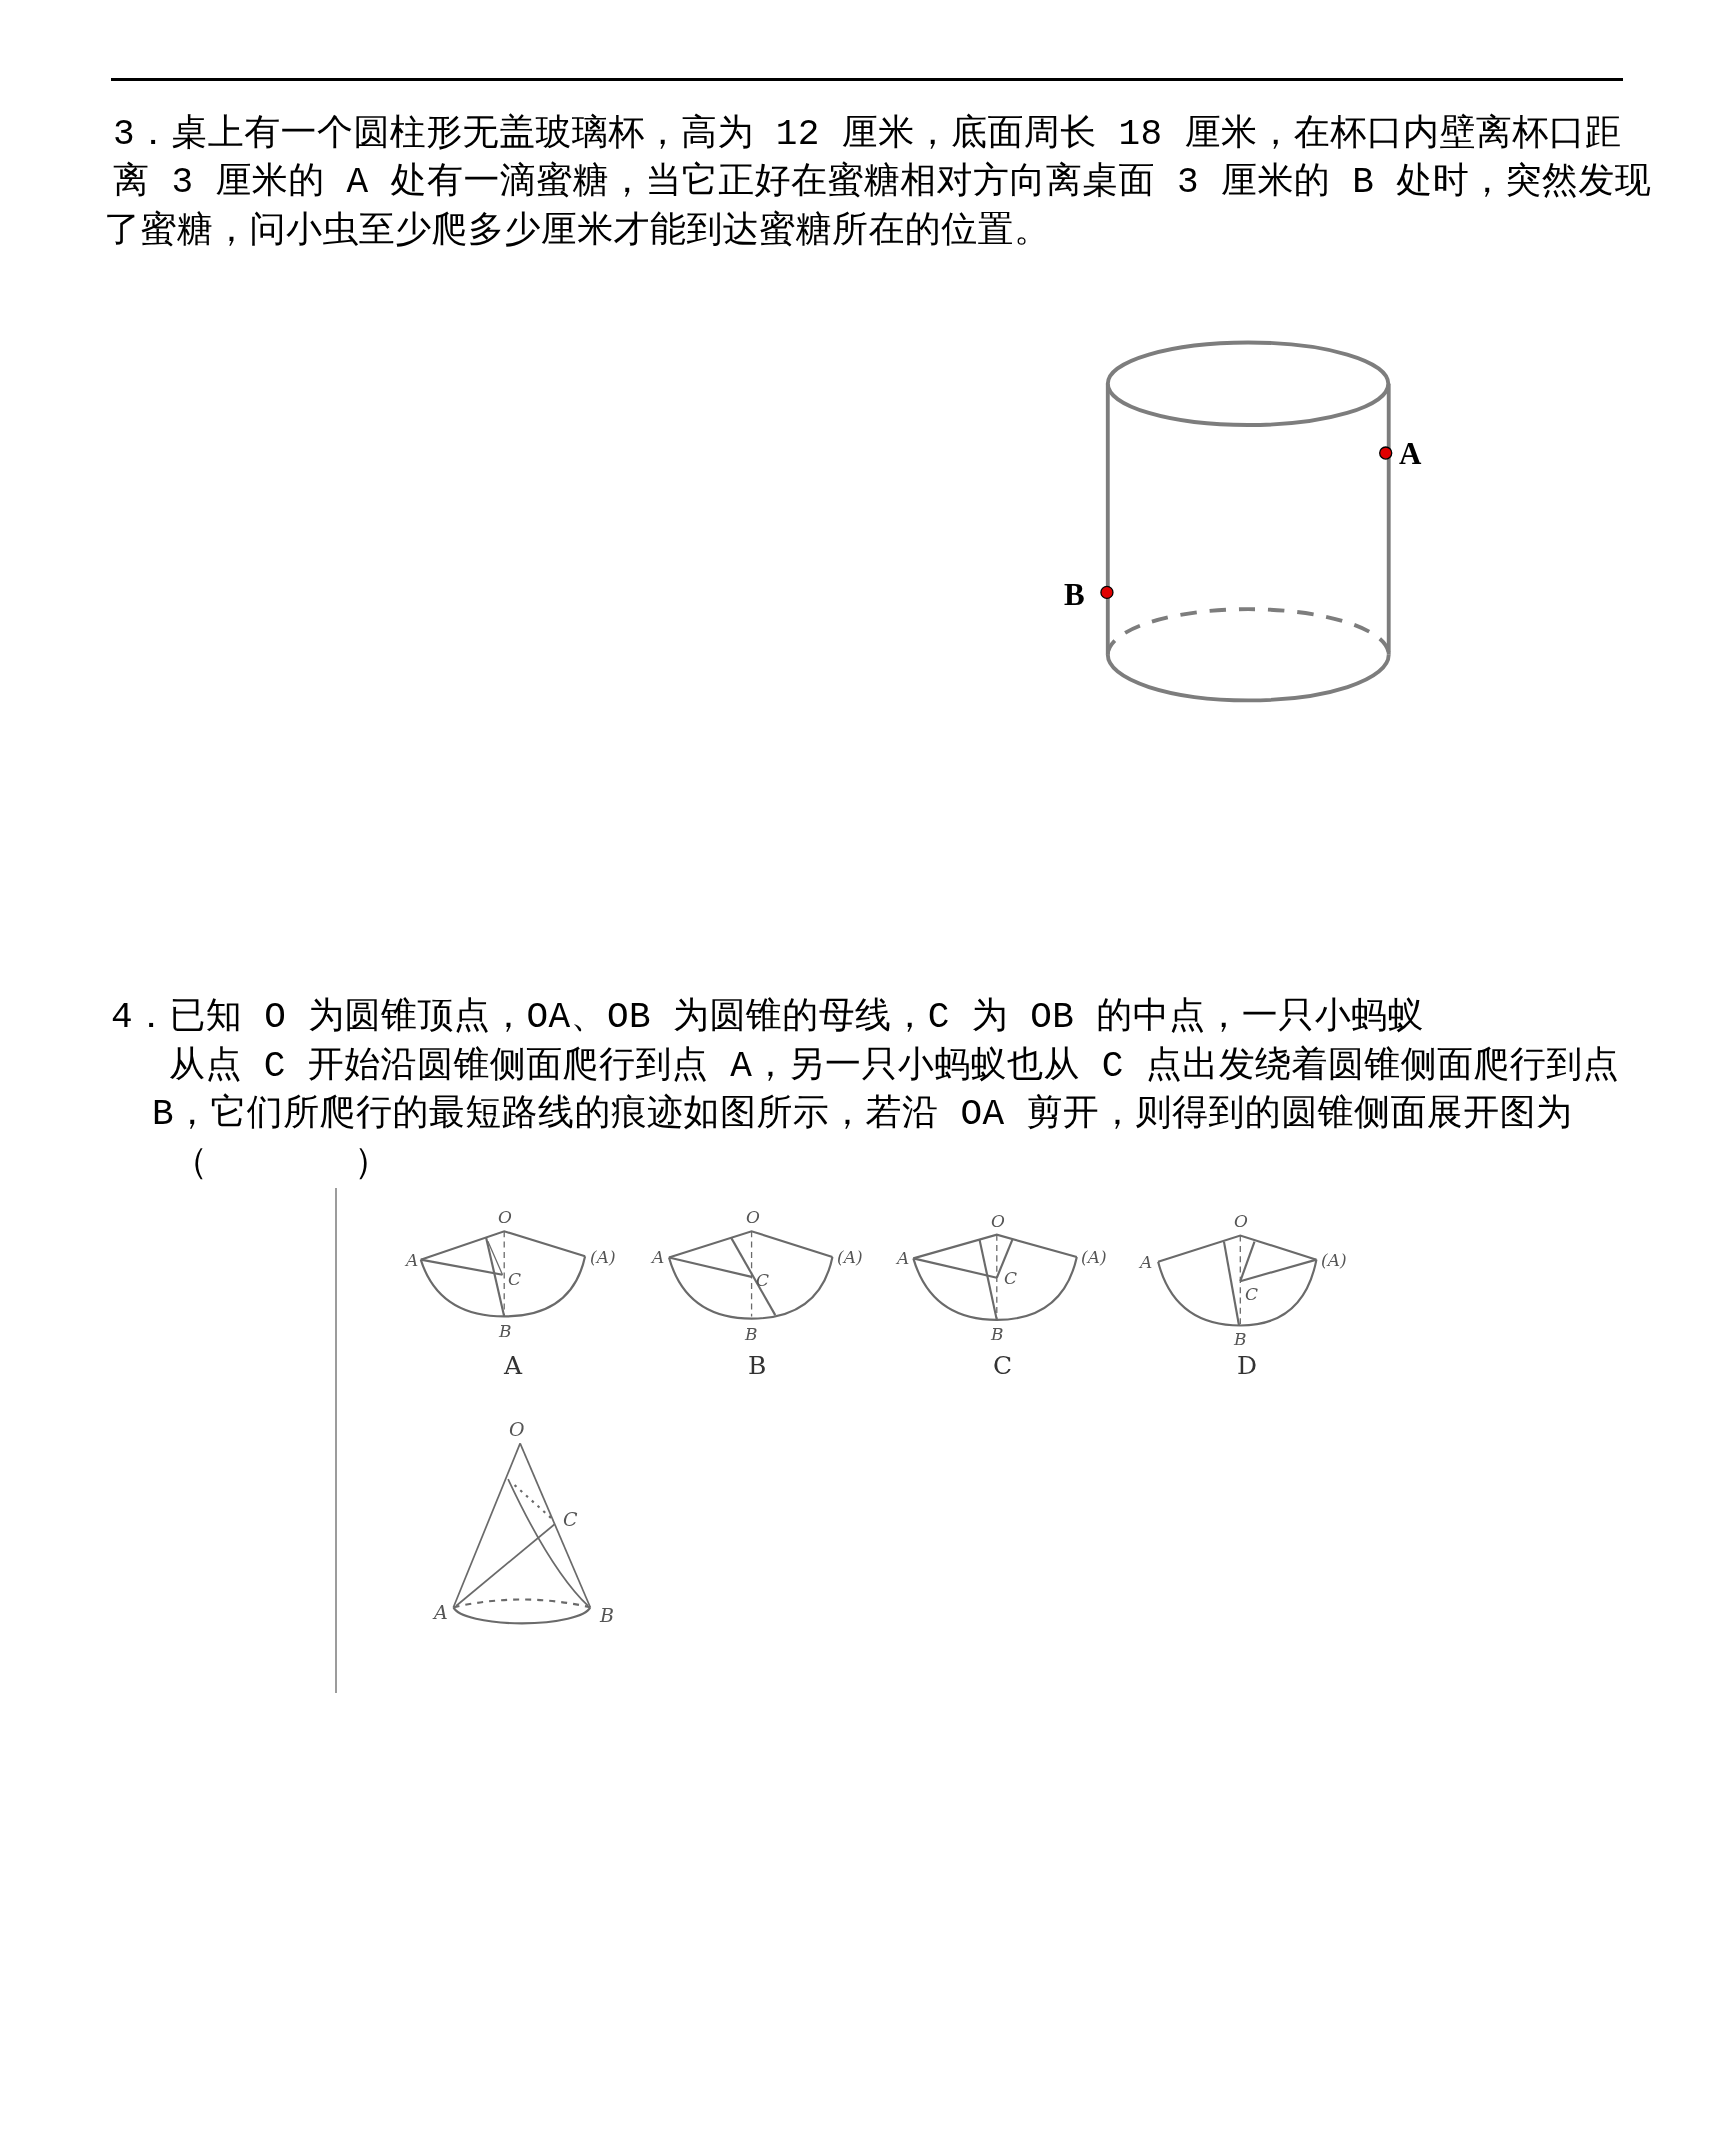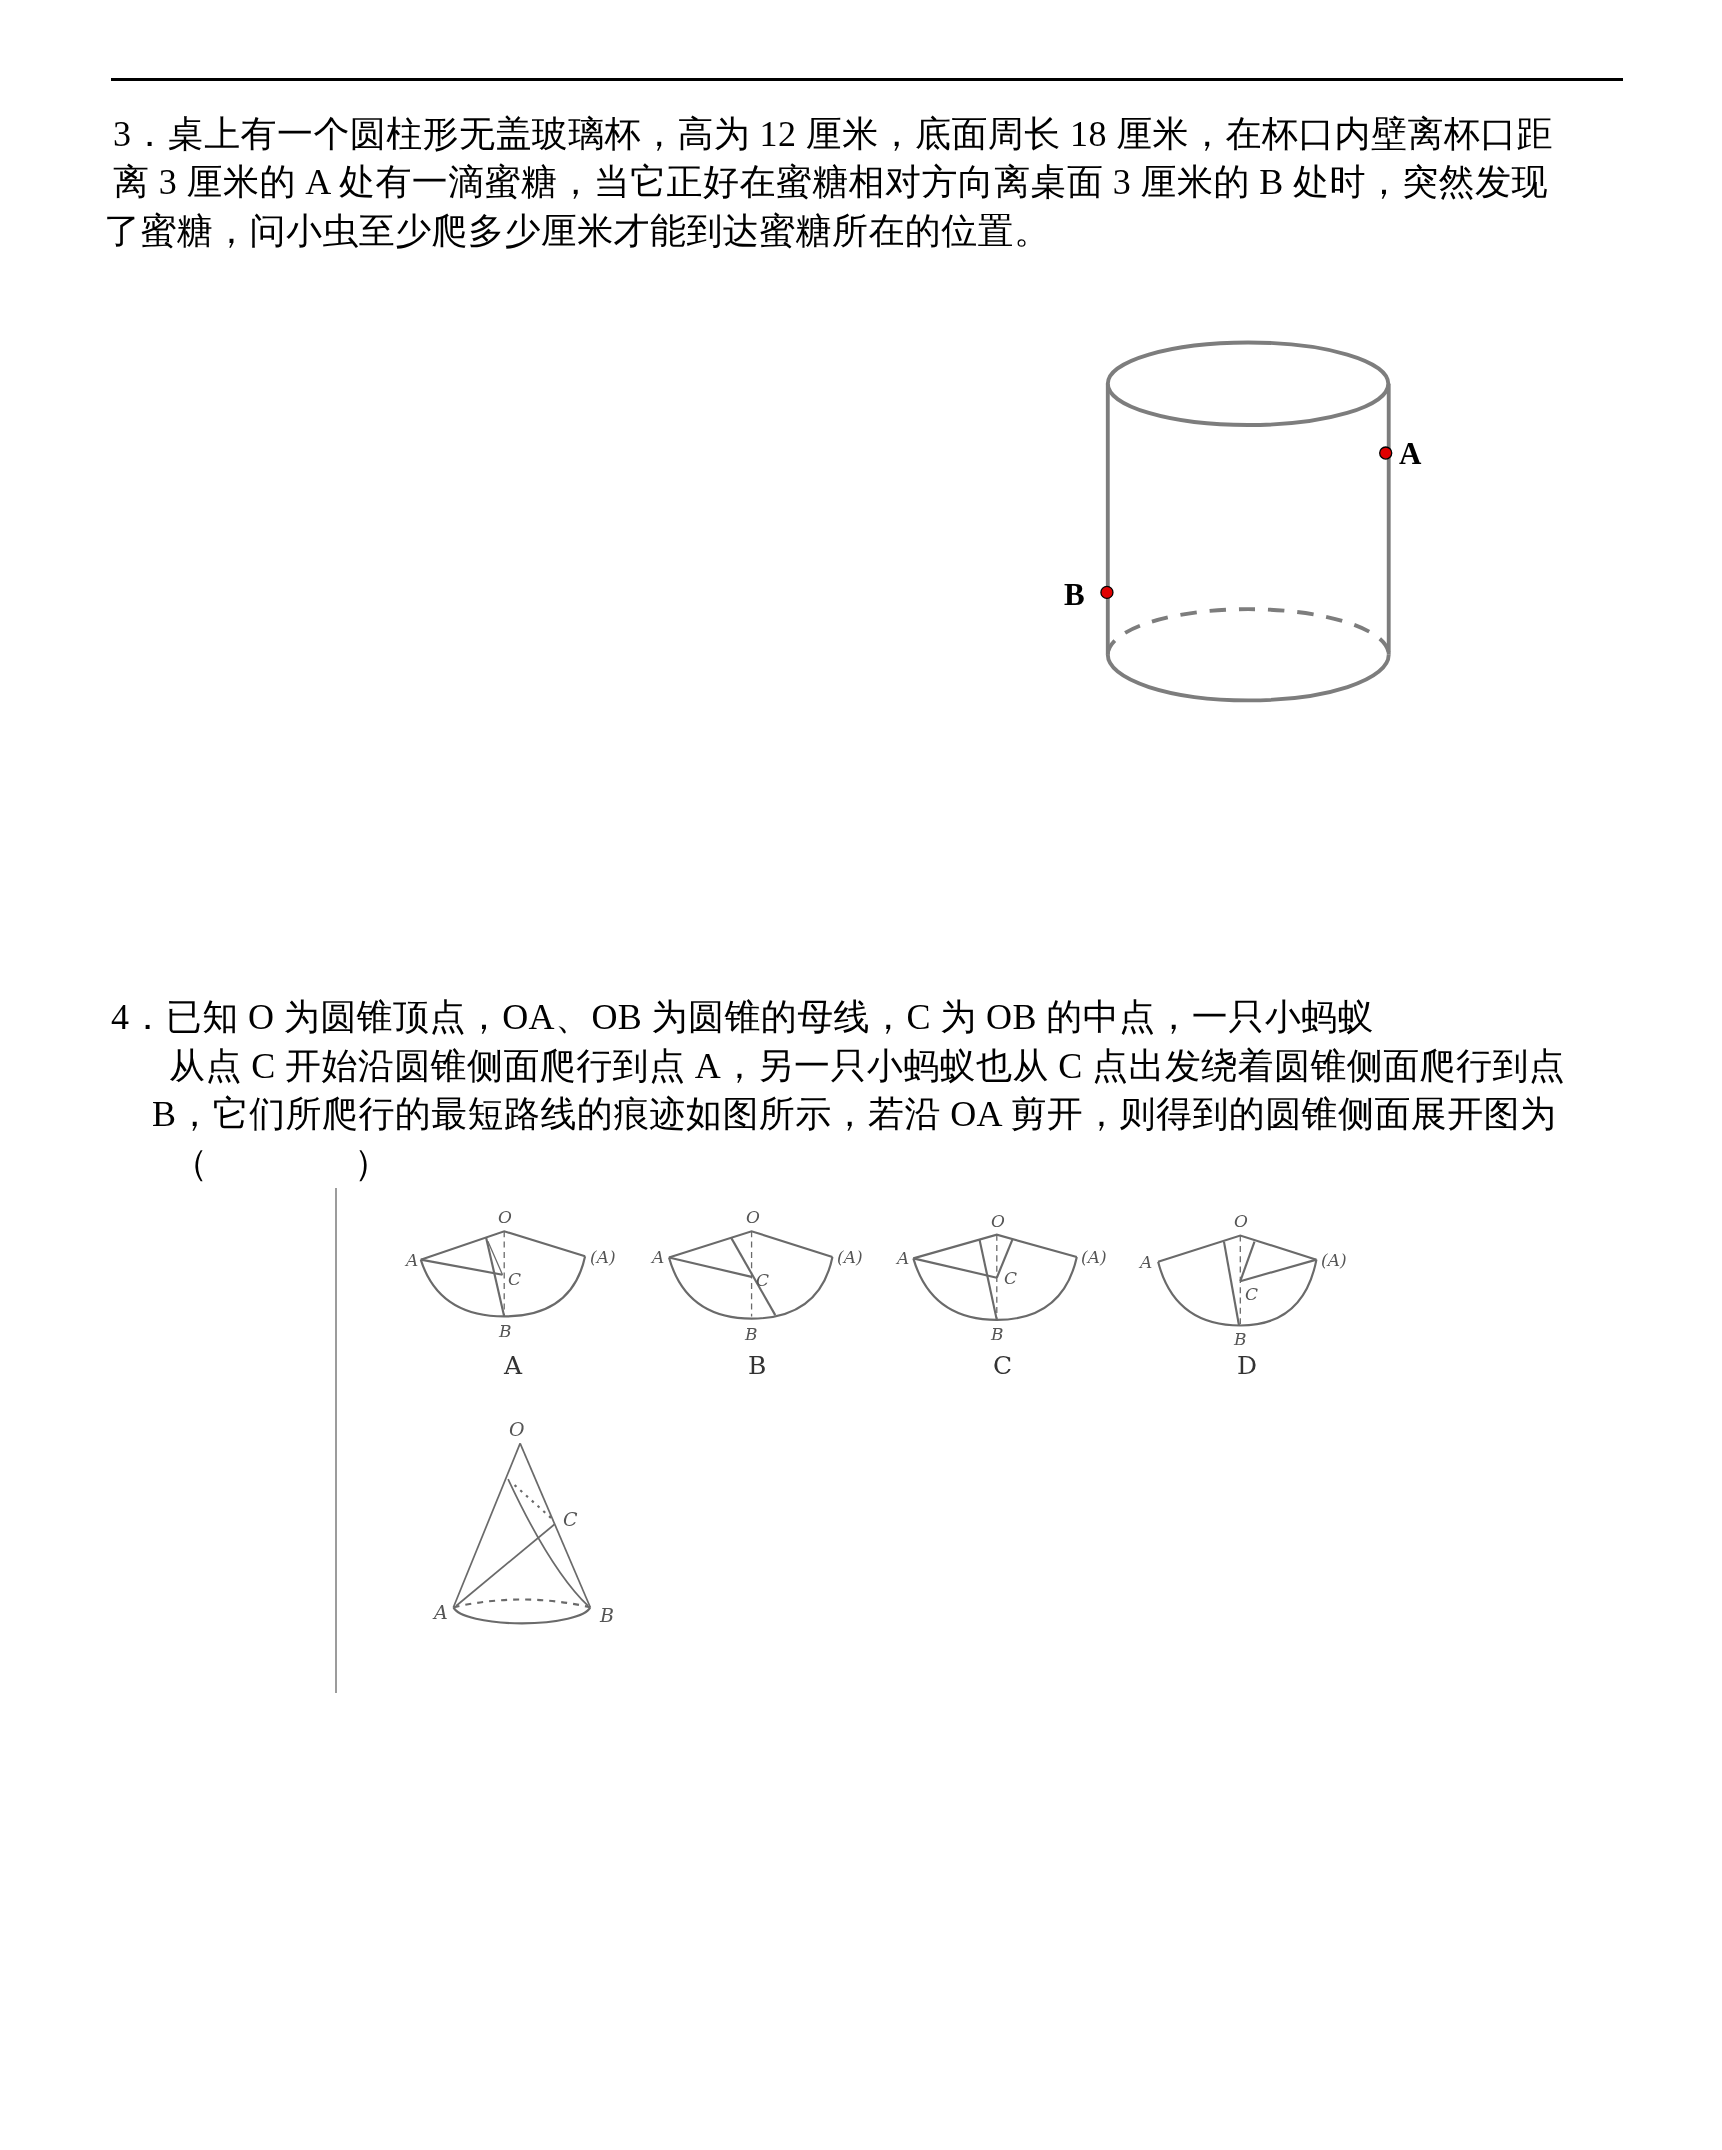--- a/index.html
+++ b/index.html
@@ -1,20 +1,20 @@
 <!DOCTYPE html>
 <html style="font-size:6.9px"><head>
 <meta charset="utf-8">
 <style>
   html, body { margin: 0; padding: 0; background: #ffffff; }
   body { width: 1723px; height: 2475px; position: relative; overflow: hidden;
          font-family: "DejaVu Serif", "Liberation Serif", serif; color: #000; }
   .rule { position: absolute; left: 111px; top: 78px; width: 1512px; height: 3px; background: #000; }
   .q-line { position: absolute; white-space: nowrap; font-size: 36px; line-height: 49px;
-            font-family: Liberation Serif, serif; letter-spacing: 0.4px; }
+            font-family: Liberation Mono, monospace; letter-spacing: 0.4px; }
   .fig { position: absolute; left: 0; top: 0; }
   .vline { position: absolute; left: 335px; top: 1188px; width: 1.7px; height: 505px; background: #9c9c9c; }
 </style>
 </head>
 <body>
 
 <div class="rule"></div>
 
 <div>
   <div class="q-line" style="left:113px; top:110px;">3．桌上有一个圆柱形无盖玻璃杯，高为 12 厘米，底面周长 18 厘米，在杯口内壁离杯口距</div>

